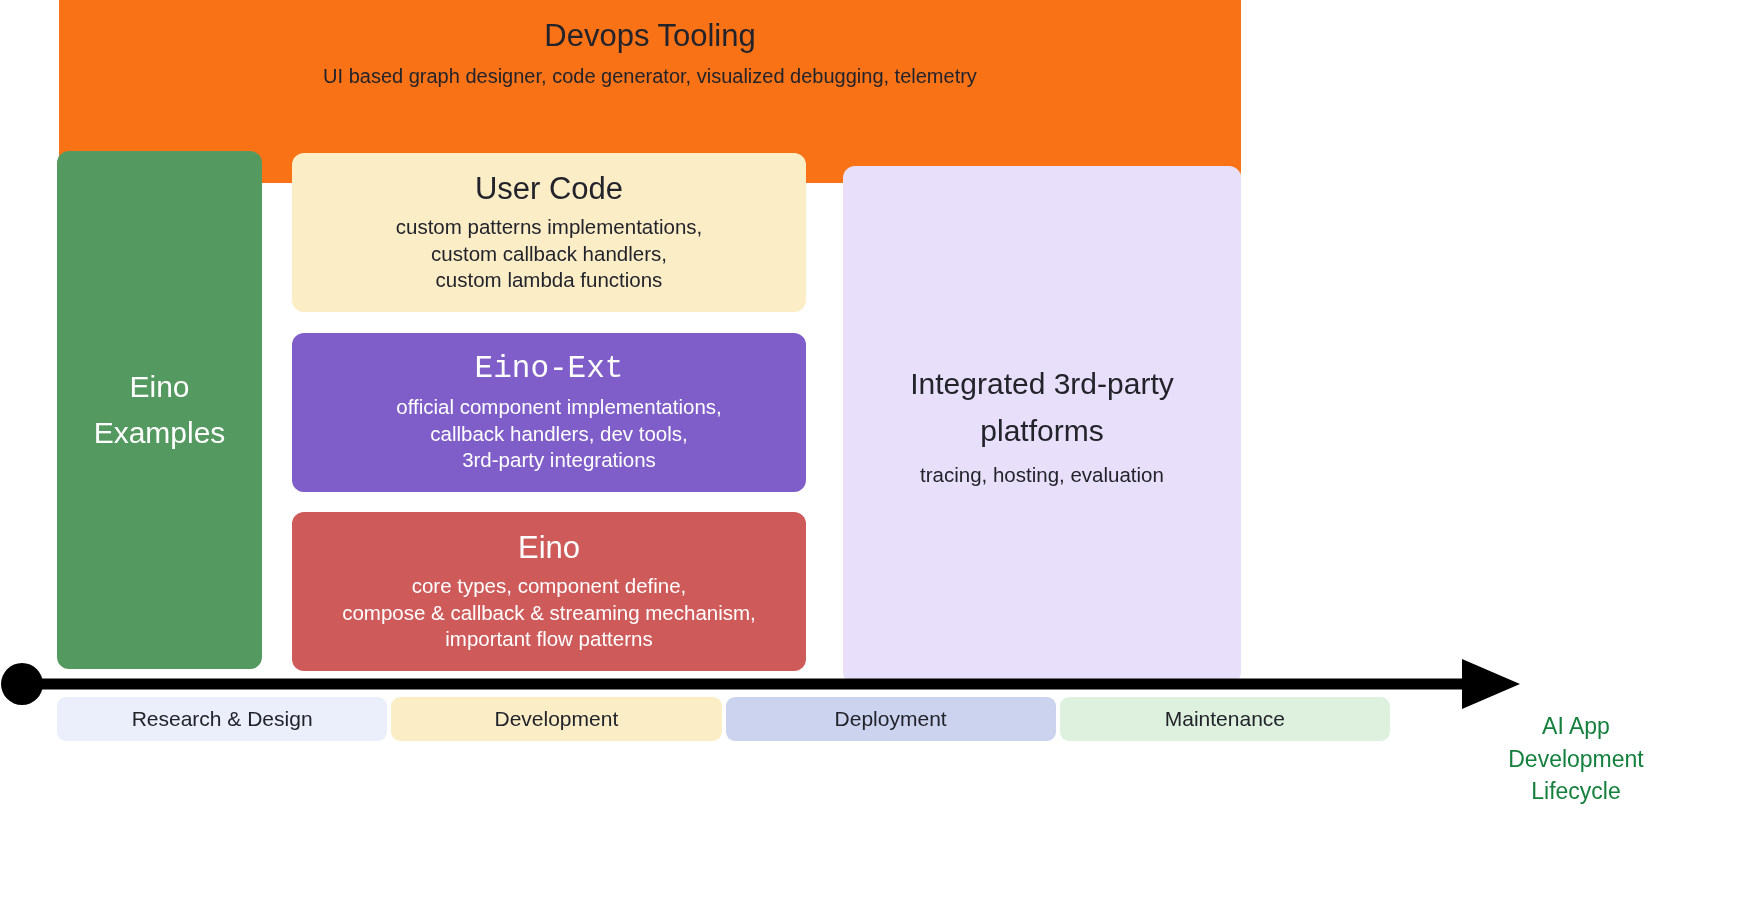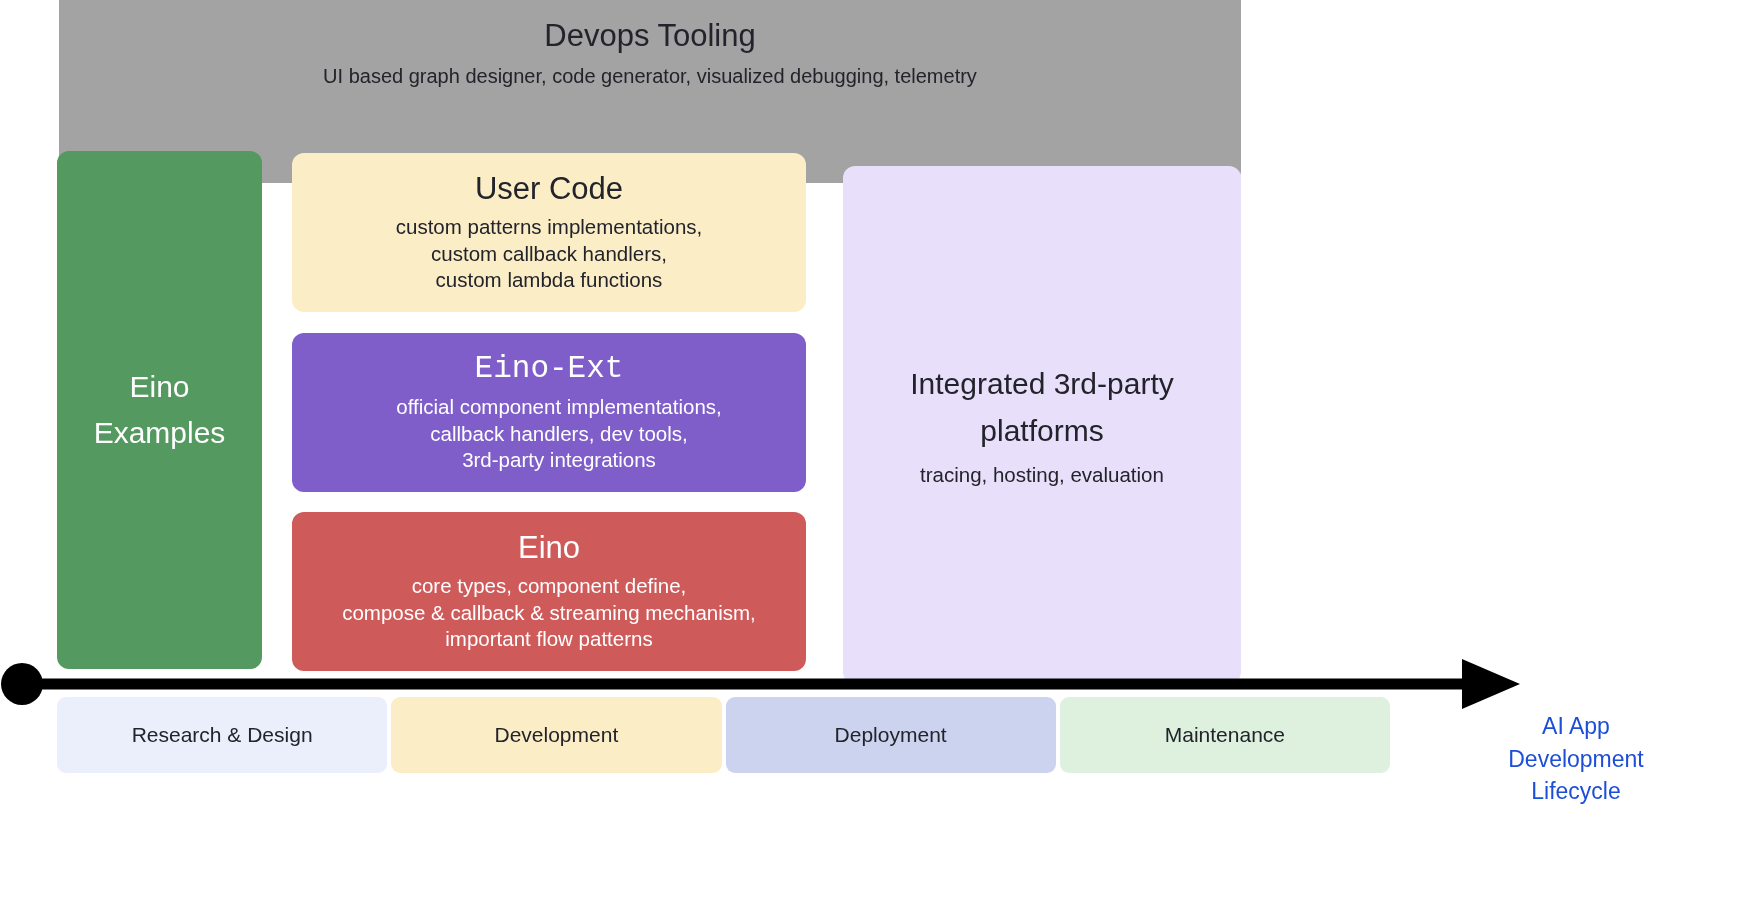--- a/index.html
+++ b/index.html
@@ -40,21 +40,21 @@
   .card-sub {
     line-height: 1.30;
   }
 
   
   #devops-banner {
     left: 59px;
     top: 0px;
     width: 1182px;
     height: 183px;
-    background: #a3a3a3;
+    background: #f97316;
     border-radius: 0 0 12px 12px;
     justify-content: flex-start;
     padding-top: 18px;
   }
   #devops-banner .card-title {
     font-size: 31px;
     color: #23232b;
   }
   #devops-banner .card-sub {
     font-size: 20px;
@@ -138,21 +138,21 @@
     height: 62px;
     pointer-events: none;
   }
 
   
   #lifecycle-bar {
     position: absolute;
     left: 57px;
     top: 697px;
     width: 1333px;
-    height: 76px;
+    height: 44px;
     display: flex;
     gap: 4px;
   }
   .stage {
     flex: 1 1 0;
     box-sizing: border-box;
     border-radius: 9px;
     display: flex;
     align-items: center;
     justify-content: center;
@@ -163,21 +163,21 @@
 
   
   #lifecycle-caption {
     position: absolute;
     left: 1400px;
     top: 710px;
     width: 352px;
     text-align: center;
     font-size: 23px;
     line-height: 1.42;
-    color: #1d4ed8;
+    color: #15803d;
   }
 </style>
 </head>
 <body>
 
 <div id="canvas">
 
   <div class="card" id="devops-banner">
     <div class="card-title">Devops Tooling</div>
     <div class="card-sub">UI based graph designer, code generator, visualized debugging, telemetry</div>

